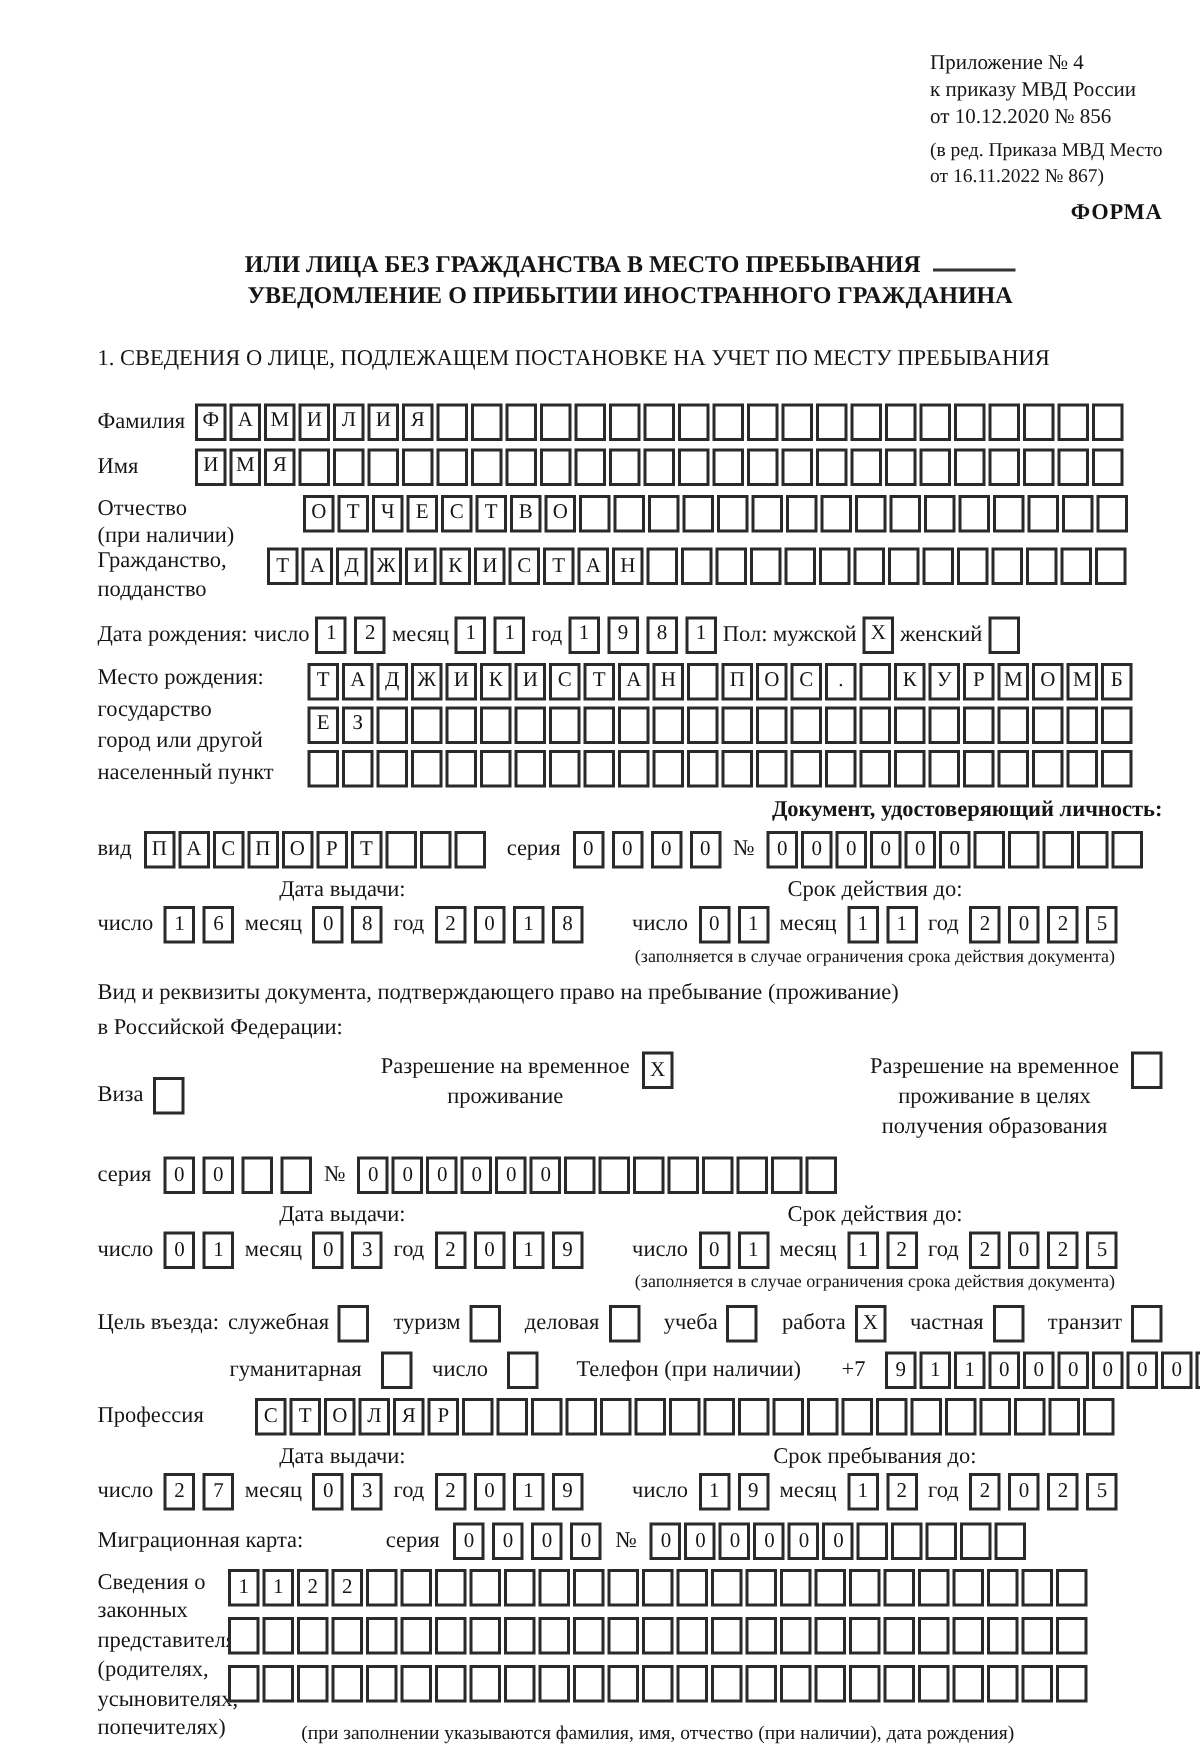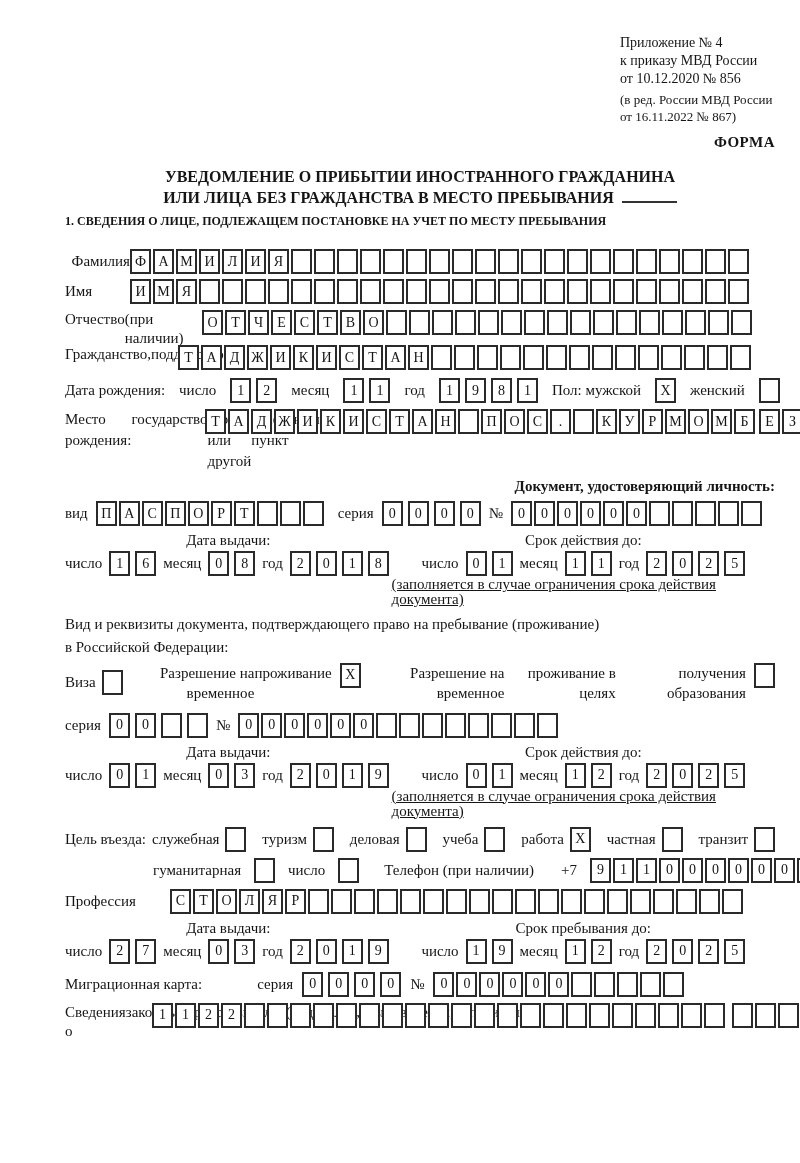--- a/index.html
+++ b/index.html
@@ -13,77 +13,77 @@
   .nowrap { white-space:nowrap; }
 
   
   .appendix { margin-left:555px; font-size:14px; line-height:18px; }
   .appendix .amend { font-size:13px; line-height:17px; margin-top:3px; }
   .forma { text-align:right; font-weight:bold; font-size:15px; margin-top:8px; letter-spacing:.5px; }
 
   
   .doc-title { text-align:center; font-weight:bold; font-size:16px; line-height:21px; margin-top:14px; }
   .blank-line { display:inline-block; width:55px; border-bottom:2px solid #333; height:12px; margin-left:8px; }
-  .sec-heading { font-weight:bold; font-size:12px; margin-top:6px; }
+  .sec-heading { font-weight:normal; font-size:15px; margin-top:22px; }
 
   
   .cells { display:inline-flex; gap:2px; flex:none; }
   .cells.spread { gap:5px; }
   .cell {
     width:21px; height:25px; border:2px solid #2a2a2a; background:#fff;
     display:inline-flex; align-items:center; justify-content:center;
     font-size:14px; flex:none;
   }
 
   .row { display:flex; align-items:flex-start; }
   .row.vc { align-items:center; }
   .lbl { flex:none; padding-top:3px; }
-  .lblcol { flex:none; display:flex; }
+  .lblcol { flex:none; display:flex; flex-direction:column; }
   .w65 { width:65px; } .w113 { width:113px; } .w137 { width:137px; }
   .w140 { width:140px; } .w105 { width:105px; } .w87 { width:87px; }
 
-  .mt4{margin-top:4px;} .mt5{margin-top:5px;} .mt6{margin-top:6px;} .mt8{margin-top:8px;} .mt10{margin-top:10px;} .mt20{margin-top:20px;text-align:right;}
+  .mt4{margin-top:4px;} .mt5{margin-top:5px;} .mt6{margin-top:6px;} .mt8{margin-top:8px;} .mt10{margin-top:10px;} .mt20{margin-top:20px;}
 
   
   .dates-block { display:flex; margin-top:6px; }
   .date-col.left { width:46%; }
   .date-col.right { width:54%; }
   .date-heading { text-align:center; line-height:17px; }
   .date-line { display:flex; align-items:center; gap:7px; margin-top:2px; white-space:nowrap; }
   .date-col.right .date-line { justify-content:center; }
-  .date-note { font-size:15px; text-align:left; margin-top:1px; line-height:15px;text-decoration:underline; }
+  .date-note { font-size:12px; text-align:center; margin-top:1px; line-height:15px; }
 
   .center-bold { text-align:right; font-weight:bold; margin-top:5px; }
 
   
   .opts-row { display:flex; justify-content:space-between; align-items:center; margin-top:8px; white-space:nowrap; }
   .opt { display:inline-flex; align-items:center; gap:6px; }
   .opt-stack { display:inline-flex; align-items:flex-start; gap:8px; }
-  .opt-stack .stack { display:flex; flex-direction:row; text-align:right; line-height:20px; }
+  .opt-stack .stack { display:flex; flex-direction:column; text-align:center; line-height:20px; }
   .residence-opts { display:flex; justify-content:space-between; margin-top:6px; }
 
   .note-caption { font-size:13px; }
 </style>
 </head>
 <body>
 
 <div class="appendix">
   <div>Приложение № 4</div>
   <div>к приказу МВД России</div>
   <div>от 10.12.2020 № 856</div>
   <div class="amend">
-    <div>(в ред. России МВД России</div>
+    <div>(в ред. Приказа МВД Место</div>
     <div>от 16.11.2022 № 867)</div>
   </div>
 </div>
 <div class="forma">ФОРМА</div>
 
 <div class="doc-title">
+  <div><span>ИЛИ ЛИЦА БЕЗ ГРАЖДАНСТВА В МЕСТО ПРЕБЫВАНИЯ</span><span class="blank-line"></span></div>
   <div>УВЕДОМЛЕНИЕ О ПРИБЫТИИ ИНОСТРАННОГО ГРАЖДАНИНА</div>
-  <div><span>ИЛИ ЛИЦА БЕЗ ГРАЖДАНСТВА В МЕСТО ПРЕБЫВАНИЯ</span><span class="blank-line"></span></div>
 </div>
 
 <div class="sec-heading">1. СВЕДЕНИЯ О ЛИЦЕ, ПОДЛЕЖАЩЕМ ПОСТАНОВКЕ НА УЧЕТ ПО МЕСТУ ПРЕБЫВАНИЯ</div>
 
 <div class="row mt20">
   <span class="lbl w65">Фамилия</span>
   <span class="cells">
       <span class="cell">Ф</span>
       <span class="cell">А</span>
       <span class="cell">М</span>
@@ -207,21 +207,21 @@
       <span class="cell"></span>
       <span class="cell"></span>
       <span class="cell"></span>
       <span class="cell"></span>
       <span class="cell"></span>
       <span class="cell"></span>
       <span class="cell"></span>
     </span>
 </div>
 
-<div class="row vc mt8 nowrap" style="gap:14px;text-align:center;">
+<div class="row vc mt8 nowrap" style="gap:4px;text-align:center;">
   <span>Дата рождения:</span>
   <span>число</span>
   <span class="cells spread">
       <span class="cell">1</span>
       <span class="cell">2</span>
     </span>
   <span>месяц</span>
   <span class="cells spread">
       <span class="cell">1</span>
       <span class="cell">1</span>

